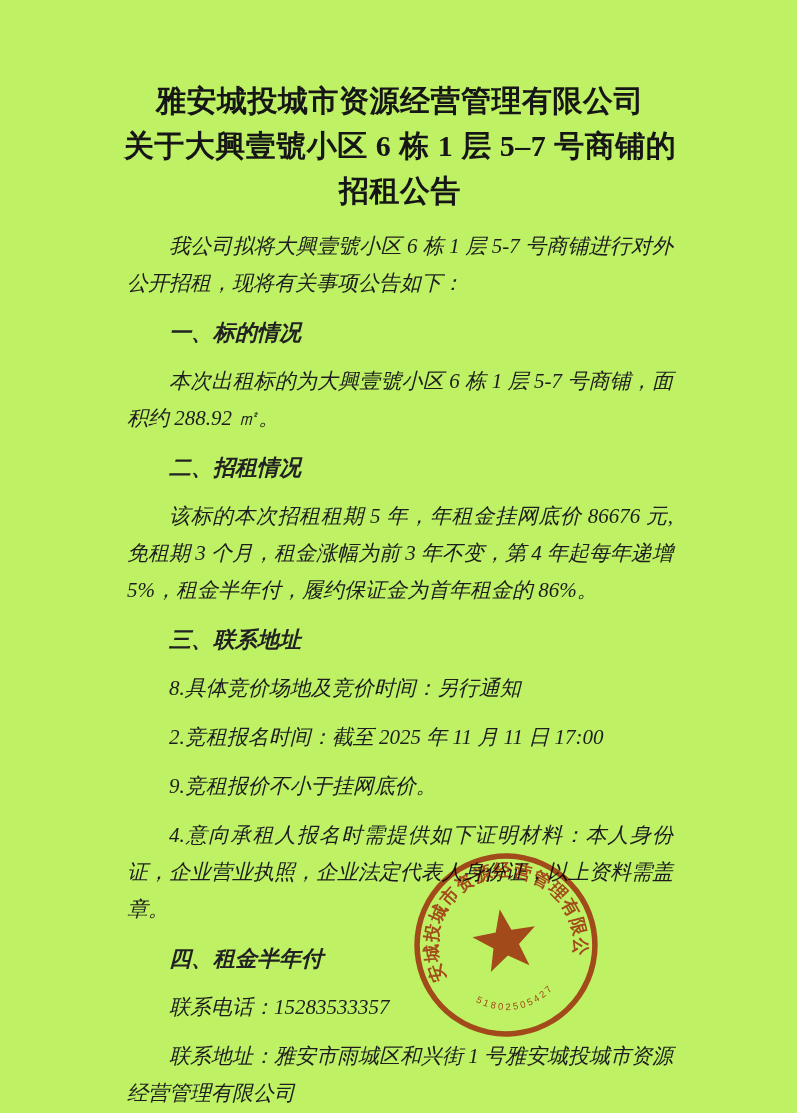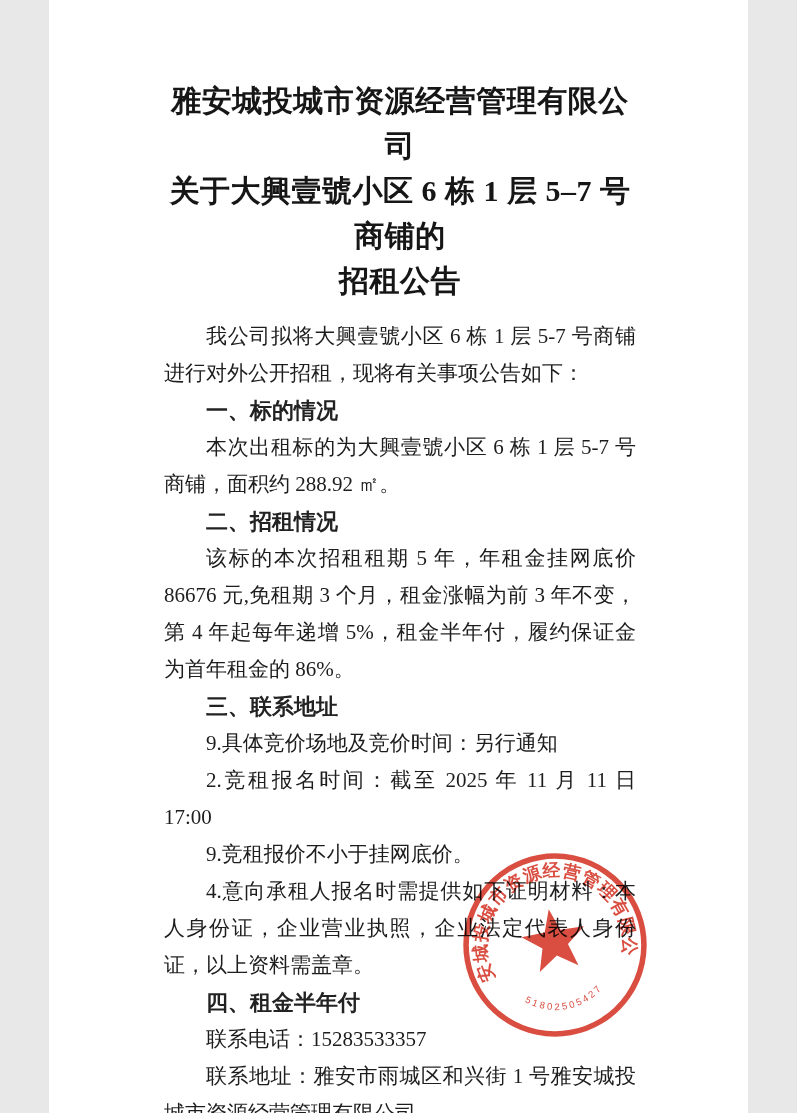--- a/index.html
+++ b/index.html
@@ -1,43 +1,44 @@
 <!DOCTYPE html>
 <html><head>
 <meta charset="utf-8">
 <style>
   html,body { margin:0; padding:0; background:#e8e8e8; }
   .page {
     position:relative;
-    width:699px; height:1113px;
+    width:797px; height:1113px;
     margin:0 auto;
-    background:#ffffff;
+    background:#bef264;
     overflow:hidden;
     font-family:"Liberation Serif","DejaVu Serif",serif;
     color:#1d1d1d;
   }
   .doc { padding:78px 112px 0 115px; }
 
   .title {
     text-align:center;
     font-size:30px;
     line-height:45px;
     font-weight:bold;
     color:#161616;
     letter-spacing:0.5px;
     margin-bottom:15px;
   }
   .title div { margin:0; }
 
   .body-text { font-size:21px; line-height:37px; }
   .body-text p {
-    margin:0;
+    margin:12px;
     text-indent:42px;
     text-align:justify;
     text-justify:inter-ideograph;
+    font-style:italic;
   }
   .heading {
     font-family:"Liberation Sans","DejaVu Sans",sans-serif;
     font-weight:bold;
     font-size:22px;
     line-height:37px;
     text-indent:42px;
     margin:0;
     color:#222;
   }
@@ -90,21 +91,21 @@
     <div class="body-text">
       <p>我公司拟将大興壹號小区 6 栋 1 层 5-7 号商铺进行对外公开招租，现将有关事项公告如下：</p>
 
       <p class="heading">一、标的情况</p>
       <p>本次出租标的为大興壹號小区 6 栋 1 层 5-7 号商铺，面积约 288.92 ㎡。</p>
 
       <p class="heading">二、招租情况</p>
       <p>该标的本次招租租期 5 年，年租金挂网底价 86676 元,免租期 3 个月，租金涨幅为前 3 年不变，第 4 年起每年递增 5%，租金半年付，履约保证金为首年租金的 86%。</p>
 
       <p class="heading">三、联系地址</p>
-      <p>9.具体竞价场地及竞价时间：另行通知</p>
+      <p>8.具体竞价场地及竞价时间：另行通知</p>
       <p>2.竞租报名时间：截至 2025 年 11 月 11 日 17:00</p>
       <p>9.竞租报价不小于挂网底价。</p>
       <p>4.意向承租人报名时需提供如下证明材料：本人身份证，企业营业执照，企业法定代表人身份证，以上资料需盖章。</p>
 
       <p class="heading">四、租金半年付</p>
       <p>联系电话：15283533357</p>
       <p>联系地址：雅安市雨城区和兴街 1 号雅安城投城市资源经营管理有限公司</p>
     </div>
 
     <div class="signature">

